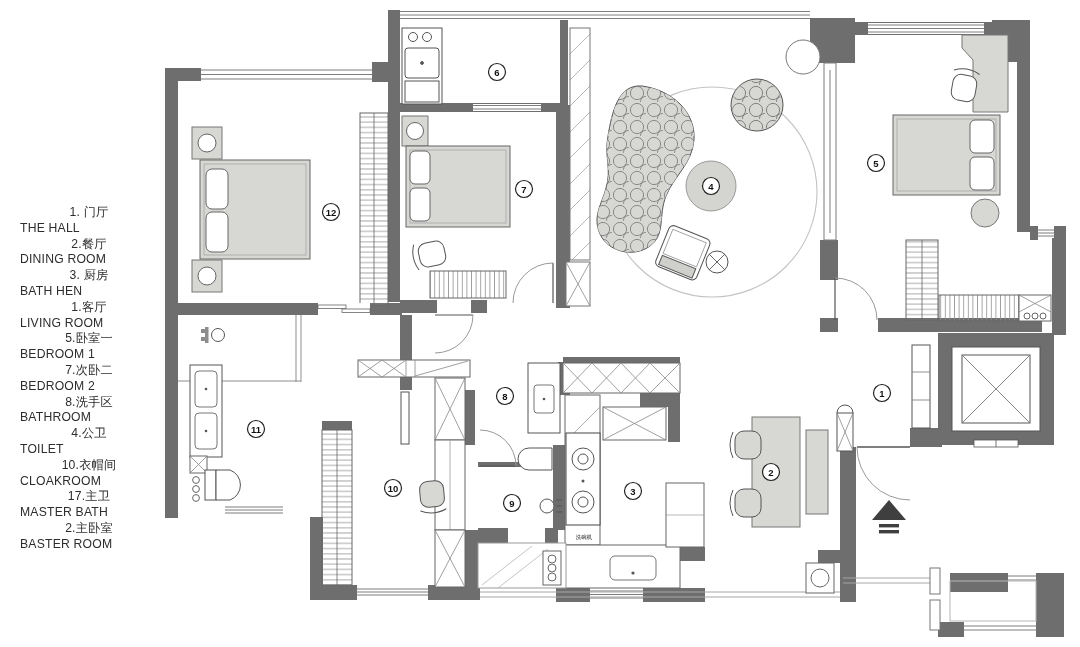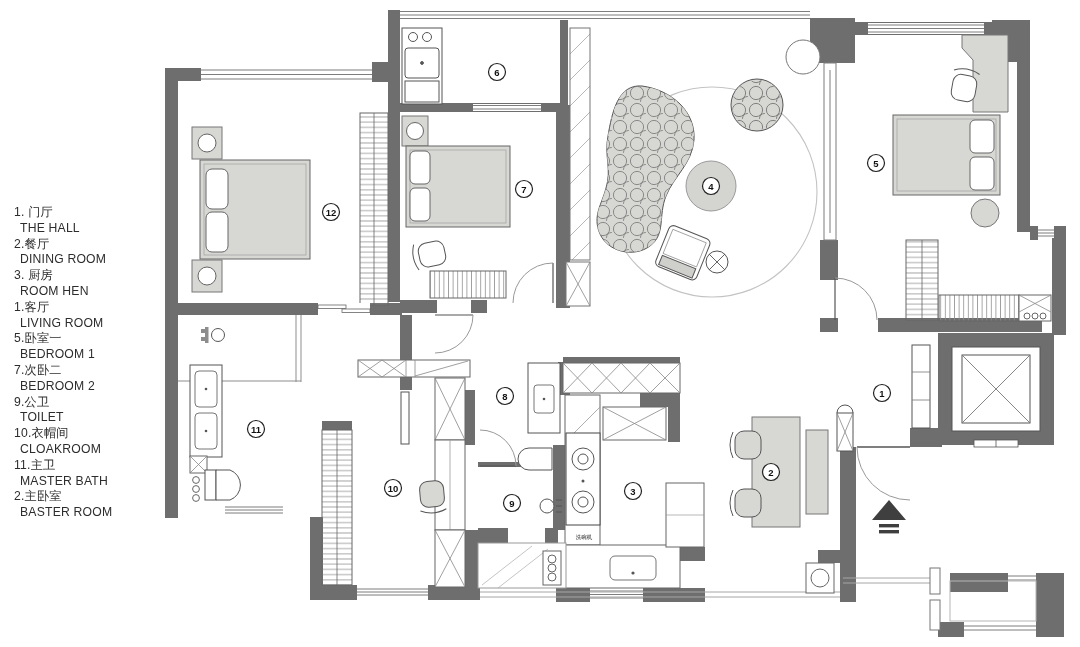--- a/index.html
+++ b/index.html
@@ -7,21 +7,21 @@
   .stage {
     position:relative; width:1080px; height:647px; background:#fff;
     font-family:"Liberation Sans", sans-serif; overflow:hidden;
   }
   .plan-svg { position:absolute; left:0; top:0; }
   .legend {
     position:absolute; left:14px; top:205px; width:150px;
     font-size:12.2px; line-height:15.8px; color:#2d2d2d;
     letter-spacing:0.2px;
   }
-  .legend .zh { white-space:nowrap; }
+  .legend .zh { white-space:nowrap;text-align:center; }
   .legend .en { white-space:nowrap;margin-left:6px; }
   .watermark {
     position:absolute; left:1002px; top:23px;
     font-size:17px; font-weight:bold; color:#dcdcdc; letter-spacing:2px;
   }
 </style>
 </head>
 <body>
 
 <div class="stage">
@@ -33,52 +33,56 @@
         <div class="en">THE HALL</div>
       </div>
 
       <div class="legend-item">
         <div class="zh">2.餐厅</div>
         <div class="en">DINING ROOM</div>
       </div>
 
       <div class="legend-item">
         <div class="zh">3. 厨房</div>
-        <div class="en">ROOM HEN</div>
+        <div class="en">BATH HEN</div>
       </div>
 
       <div class="legend-item">
         <div class="zh">1.客厅</div>
         <div class="en">LIVING ROOM</div>
       </div>
 
       <div class="legend-item">
         <div class="zh">5.卧室一</div>
         <div class="en">BEDROOM 1</div>
       </div>
 
 
       <div class="legend-item">
         <div class="zh">7.次卧二</div>
         <div class="en">BEDROOM 2</div>
       </div>
 
-
-      <div class="legend-item">
-        <div class="zh">9.公卫</div>
+      <div class="legend-item">
+        <div class="zh">8.洗手区</div>
+        <div class="en">BATHROOM</div>
+      </div>
+
+      <div class="legend-item">
+        <div class="zh">4.公卫</div>
         <div class="en">TOILET</div>
       </div>
 
       <div class="legend-item">
         <div class="zh">10.衣帽间</div>
         <div class="en">CLOAKROOM</div>
       </div>
 
       <div class="legend-item">
-        <div class="zh">11.主卫</div>
+        <div class="zh">17.主卫</div>
         <div class="en">MASTER BATH</div>
       </div>
 
       <div class="legend-item">
         <div class="zh">2.主卧室</div>
         <div class="en">BASTER ROOM</div>
       </div>
 
   </div>
 

